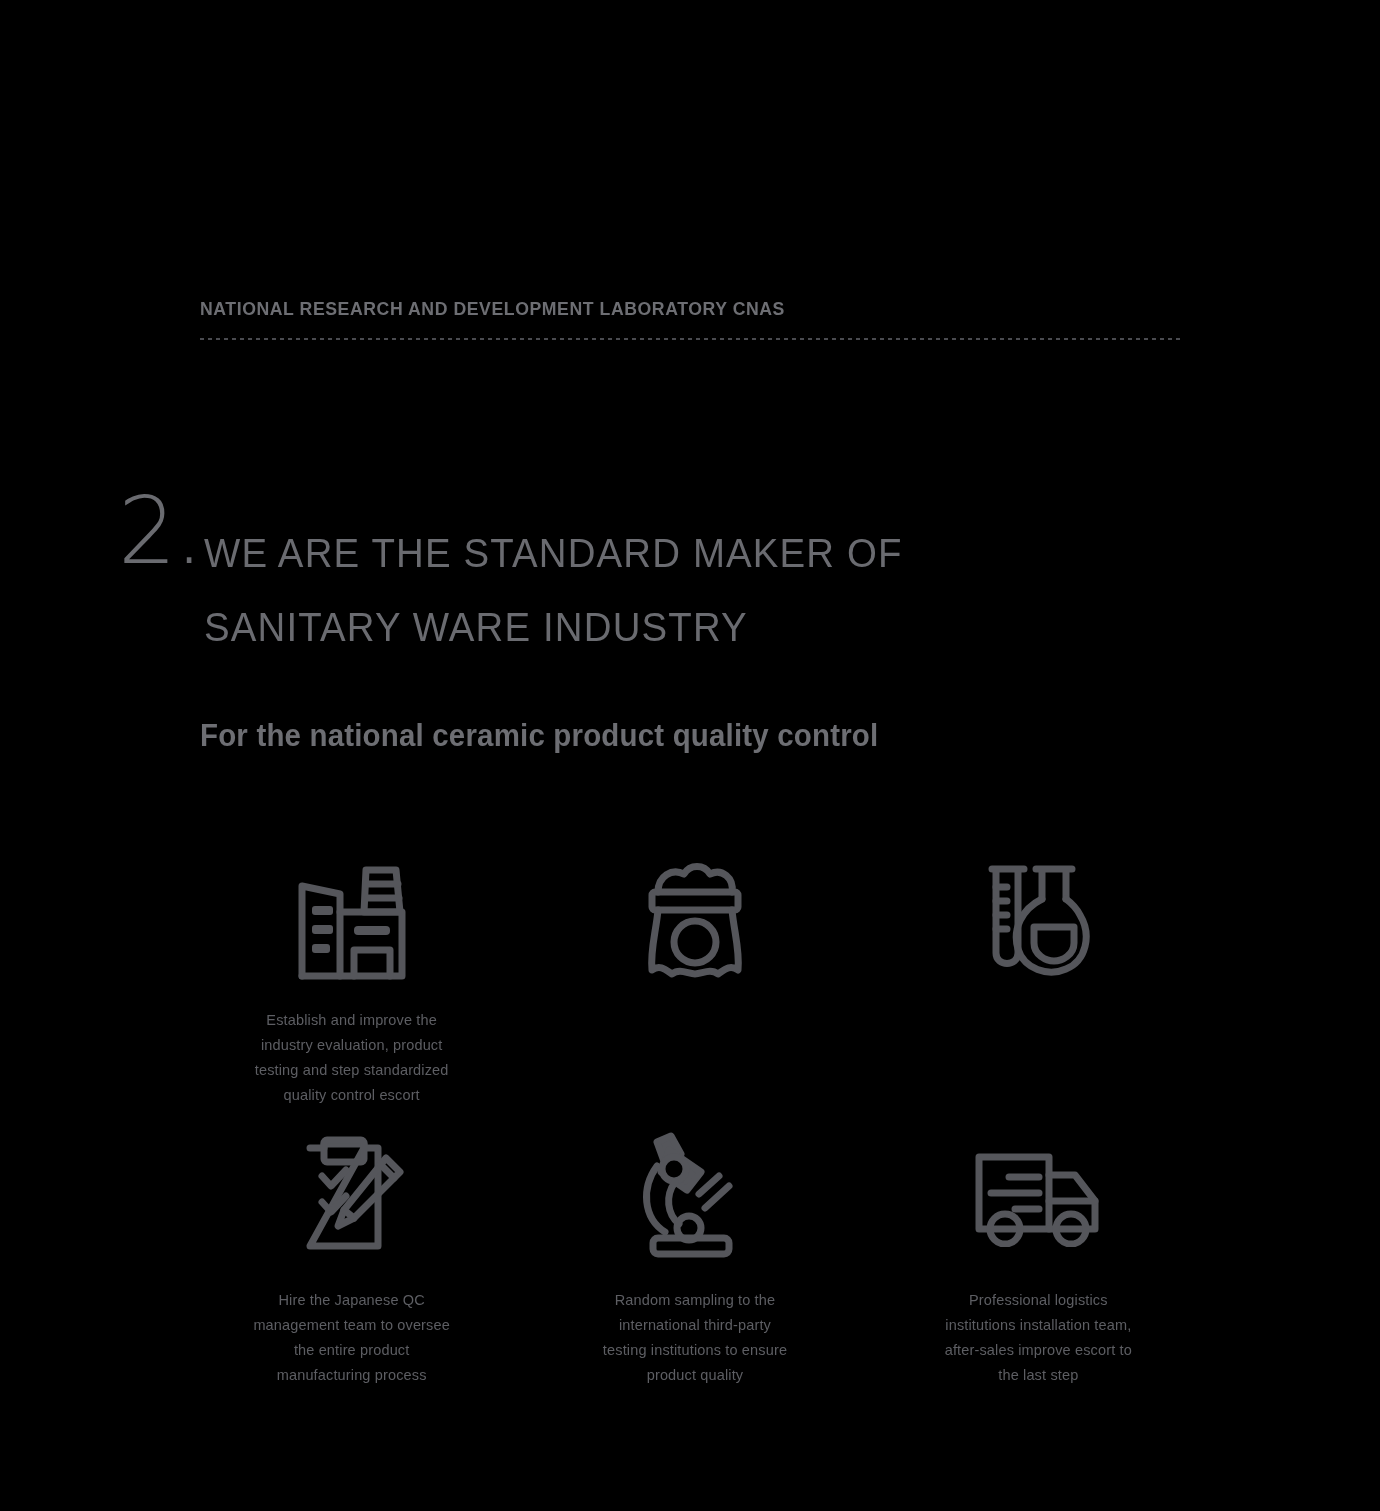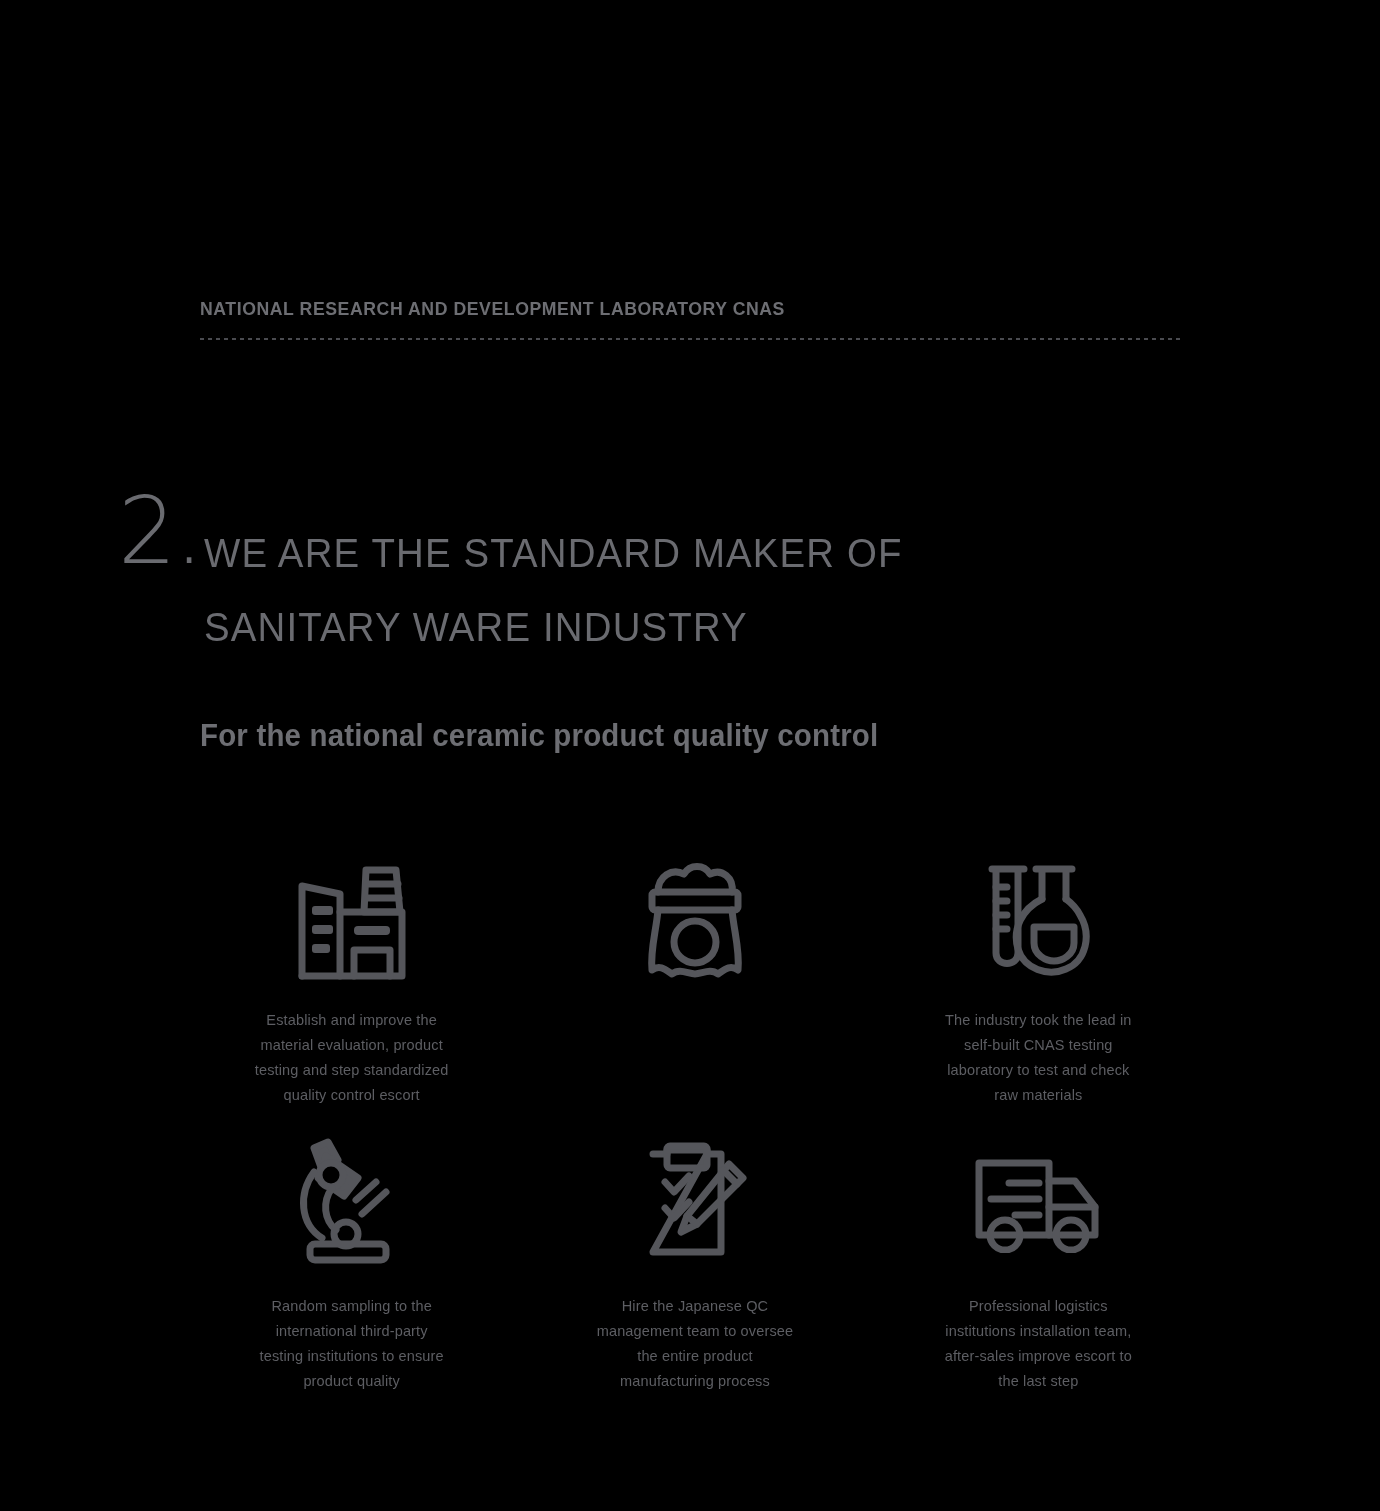--- a/index.html
+++ b/index.html
@@ -53,21 +53,21 @@
     white-space:nowrap;
   }
 
   
   .grid {
     position:absolute; left:180px; top:850px;
     width:1030px;
     display:grid;
     grid-template-columns:repeat(3, 1fr);
     grid-template-rows:auto auto;
-    row-gap:18px;
+    row-gap:12px;
   }
   .cell { display:flex; flex-direction:column; align-items:center; }
   .icon-box {
     height:140px; width:100%;
     display:flex; align-items:center; justify-content:center;
   }
   .icon-box svg { display:block; }
   .caption {
     margin-top:18px;
     width:215px;
@@ -109,21 +109,21 @@
           <path d="M83 24 H114 M84 38 H115"></path>
           <rect x="28" y="46" width="21" height="9" rx="3" fill="#55565b" stroke="none"></rect>
           <rect x="28" y="65" width="21" height="9" rx="3" fill="#55565b" stroke="none"></rect>
           <rect x="28" y="84" width="18" height="9" rx="3" fill="#55565b" stroke="none"></rect>
           <rect x="70" y="66" width="36" height="9" rx="4" fill="#55565b" stroke="none"></rect>
           <path d="M70 116 V90 H106 V116"></path>
         </svg>
       </div>
       <div class="caption">
         <span class="cline">Establish and improve the</span>
-        <span class="cline">material evaluation, product</span>
+        <span class="cline">industry evaluation, product</span>
         <span class="cline">testing and step standardized</span>
         <span class="cline">quality control escort</span>
       </div>
     </div>
 
     <div class="cell">
       <div class="icon-box">
         <svg width="126" height="124" viewBox="0 0 126 124" fill="none" stroke="#55565b" stroke-width="7" stroke-linejoin="round" stroke-linecap="round">
           <path d="M26 34 C26 18 40 10 52 16 C58 6 72 6 78 16 C90 10 102 20 100 34"></path>
           <rect x="20" y="34" width="86" height="18" rx="3"></rect>
@@ -137,25 +137,39 @@
     <div class="cell">
       <div class="icon-box">
         <svg width="124" height="126" viewBox="0 0 124 126" fill="none" stroke="#55565b" stroke-width="7" stroke-linejoin="round" stroke-linecap="round">
           <path d="M16 12 H48 M20 12 V96 C20 110 42 110 42 96 V12"></path>
           <path d="M20 30 H31 M20 44 H31 M20 58 H31 M20 72 H31"></path>
           <path d="M60 12 H96 M66 12 V42 M90 12 V42"></path>
           <path d="M66 42 C46 52 36 72 42 92 C48 112 72 120 90 112 C110 104 116 78 104 58 C100 50 94 45 90 42"></path>
           <path d="M58 70 H98 V86 C98 98 86 104 78 104 C70 104 58 98 58 86 Z"></path>
         </svg>
       </div>
-      <div class="caption">
-        <span class="cline">The industry took the lead in</span>
-        <span class="cline">self-built CNAS testing</span>
-        <span class="cline">laboratory to test and check</span>
-        <span class="cline">raw materials</span>
+    </div>
+
+    <div class="cell row2">
+      <div class="icon-box">
+        <svg width="124" height="122" viewBox="0 0 124 122" fill="none" stroke="#55565b" stroke-width="7" stroke-linejoin="round" stroke-linecap="round">
+          <path d="M20 14 H34 M34 14 V10 H74 V14 M74 14 H88 V112 H20 Z"></path>
+          <rect x="34" y="6" width="40" height="22" rx="3"></rect>
+          <path d="M32 42 L41 52 L56 36"></path>
+          <path d="M32 68 L41 78 L56 62"></path>
+          <path d="M96 24 L110 38 L64 84 L48 92 L54 76 Z"></path>
+          <path d="M54 76 L64 84"></path>
+          <path d="M90 30 L104 44"></path>
+        </svg>
+      </div>
+      <div class="caption">
+        <span class="cline">Hire the Japanese QC</span>
+        <span class="cline">management team to oversee</span>
+        <span class="cline">the entire product</span>
+        <span class="cline">manufacturing process</span>
       </div>
     </div>
 
     <div class="cell row2">
       <div class="icon-box">
         <svg width="120" height="126" viewBox="0 0 120 126" fill="none" stroke="#55565b" stroke-width="7" stroke-linejoin="round" stroke-linecap="round">
           <path d="M22 10 L36 4 L46 22 L30 32 Z" fill="#55565b" stroke="#55565b"></path>
           <path d="M34 18 L66 40 L52 58 L26 40 Z" fill="#55565b" stroke="#55565b"></path>
           <circle cx="39" cy="37" r="12" fill="#000"></circle>
           <path d="M22 34 C6 56 8 86 30 100"></path>
@@ -168,40 +182,20 @@
       <div class="caption">
         <span class="cline">Random sampling to the</span>
         <span class="cline">international third-party</span>
         <span class="cline">testing institutions to ensure</span>
         <span class="cline">product quality</span>
       </div>
     </div>
 
     <div class="cell row2">
       <div class="icon-box">
-        <svg width="124" height="122" viewBox="0 0 124 122" fill="none" stroke="#55565b" stroke-width="7" stroke-linejoin="round" stroke-linecap="round">
-          <path d="M20 14 H34 M34 14 V10 H74 V14 M74 14 H88 V112 H20 Z"></path>
-          <rect x="34" y="6" width="40" height="22" rx="3"></rect>
-          <path d="M32 42 L41 52 L56 36"></path>
-          <path d="M32 68 L41 78 L56 62"></path>
-          <path d="M96 24 L110 38 L64 84 L48 92 L54 76 Z"></path>
-          <path d="M54 76 L64 84"></path>
-          <path d="M90 30 L104 44"></path>
-        </svg>
-      </div>
-      <div class="caption">
-        <span class="cline">Hire the Japanese QC</span>
-        <span class="cline">management team to oversee</span>
-        <span class="cline">the entire product</span>
-        <span class="cline">manufacturing process</span>
-      </div>
-    </div>
-
-    <div class="cell row2">
-      <div class="icon-box">
         <svg width="134" height="104" viewBox="0 0 134 104" fill="none" stroke="#55565b" stroke-width="7" stroke-linejoin="round" stroke-linecap="round">
           <path d="M8 14 H78 V86 H8 Z"></path>
           <path d="M78 32 H104 L124 58 V86 H78"></path>
           <path d="M78 58 H124"></path>
           <circle cx="34" cy="86" r="15"></circle>
           <circle cx="100" cy="86" r="15"></circle>
           <path d="M38 34 H68"></path>
           <path d="M20 50 H68"></path>
           <path d="M44 66 H68"></path>
         </svg>

